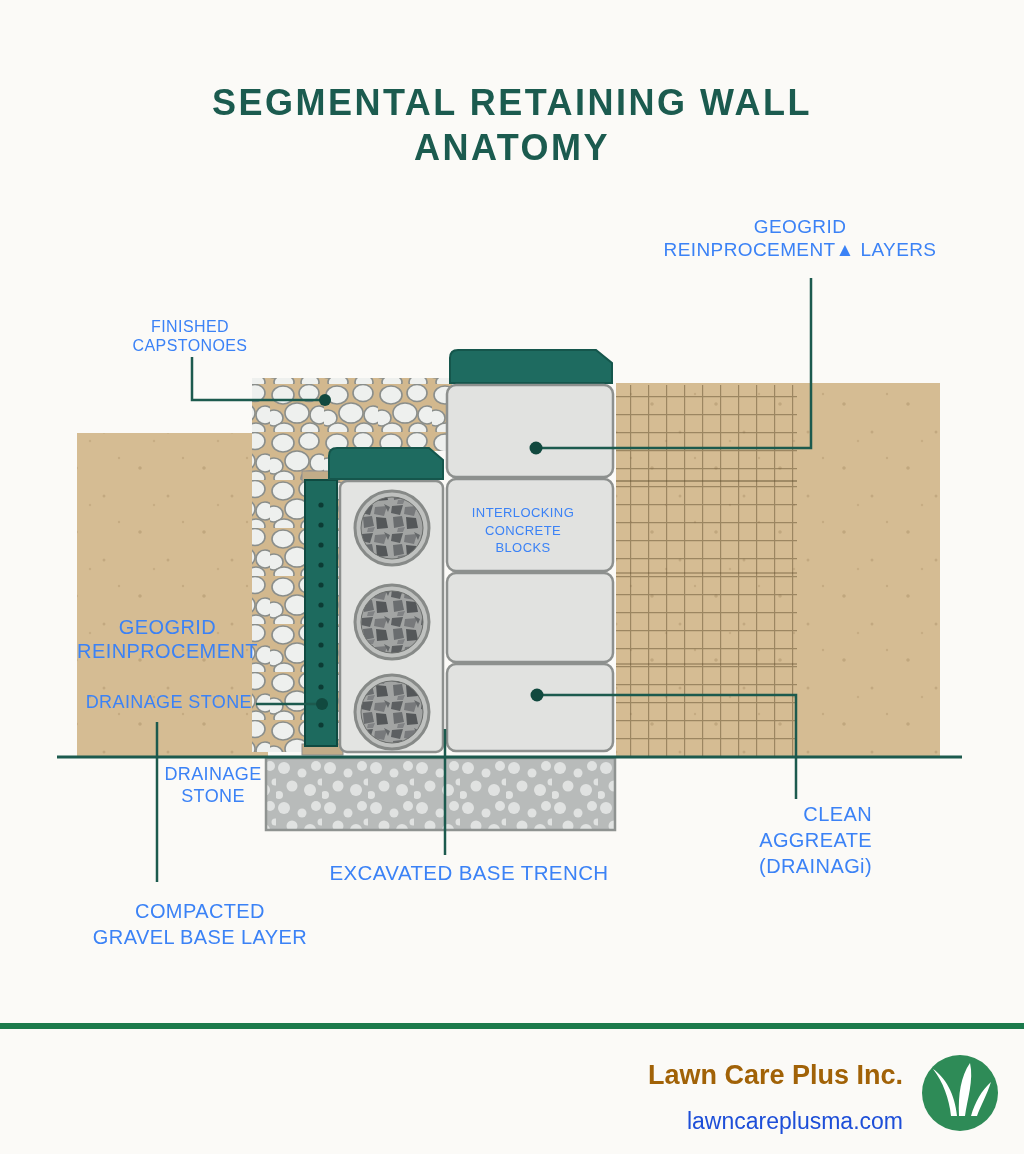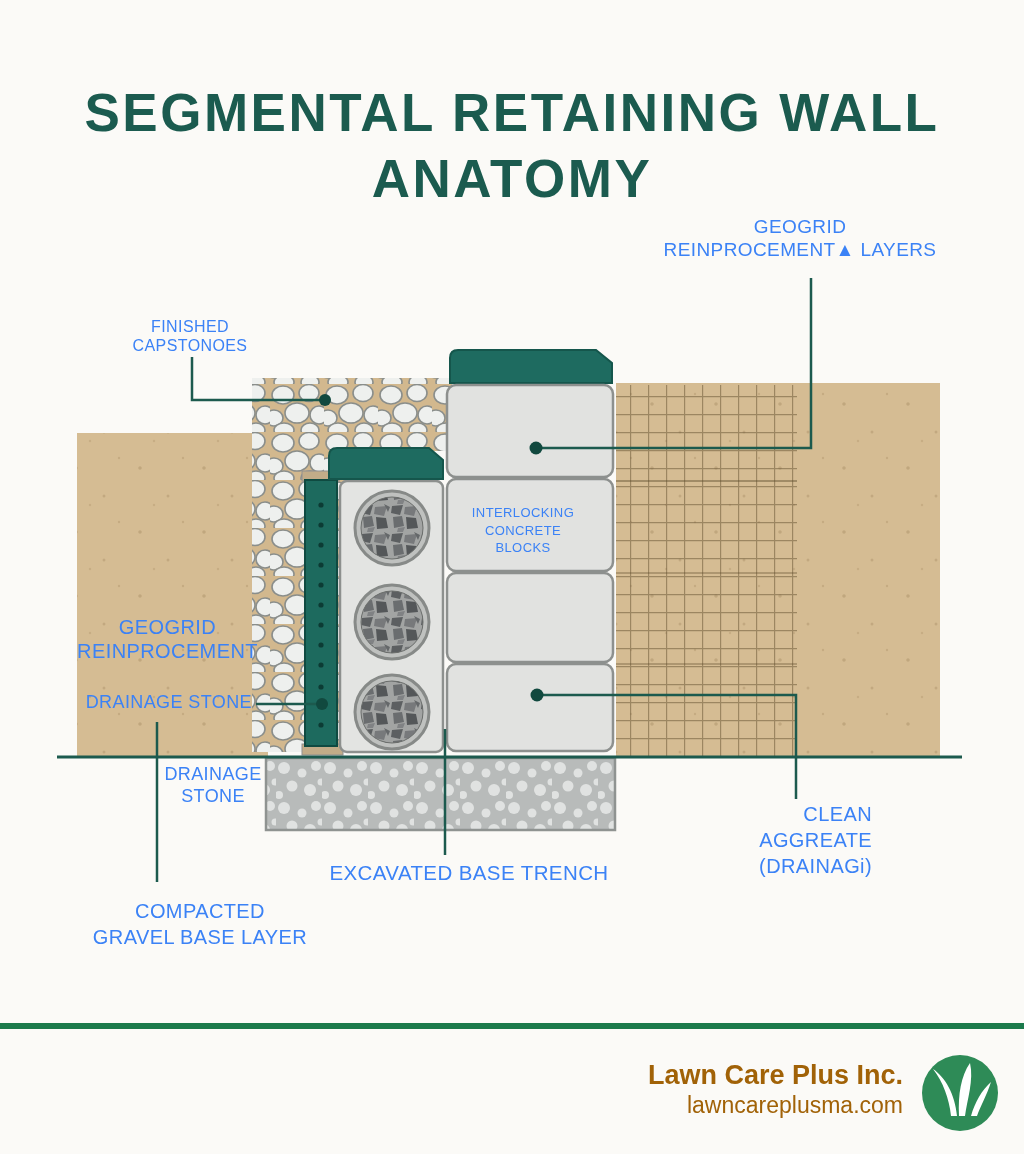--- a/index.html
+++ b/index.html
@@ -3,34 +3,34 @@
 <meta charset="utf-8">
 <style>
   html,body{margin:0;padding:0;}
   #page{position:relative;width:1024px;height:1154px;background:#fbfaf7;overflow:hidden;
         font-family:"Liberation Sans", sans-serif;}
   #diagram-svg{position:absolute;left:0;top:0;}
   .lbl{position:absolute;color:#3b82f6;font-weight:normal;text-align:center;
        line-height:1.2;letter-spacing:.4px;z-index:5;}
   .lbl div{white-space:nowrap;}
   #title{position:absolute;top:80px;left:0;width:1024px;text-align:center;
-         color:#1b5b4f;font-weight:bold;font-size:53px;letter-spacing:2.5px;
+         color:#1b5b4f;font-weight:bold;font-size:36px;letter-spacing:2.5px;
          line-height:1.25;z-index:5;}
   #lbl-geogrid-layers{left:650px;top:216px;width:300px;font-size:19px;}
   #lbl-finished{left:90px;top:317px;width:200px;font-size:16px;}
   #lbl-interlocking{left:441px;top:504px;width:164px;font-size:13px;line-height:1.35;}
   #lbl-geogrid-reinf{left:70px;top:615px;width:195px;font-size:20px;}
   #lbl-drainage-upper{left:62px;top:692px;width:190px;font-size:18px;text-align:right;}
   #lbl-drainage-lower{left:143px;top:764px;width:140px;font-size:18px;}
   #lbl-clean{left:692px;top:801px;width:180px;font-size:20px;line-height:1.3;text-align:right;}
   #lbl-excavated{left:318px;top:861px;width:302px;font-size:20.5px;}
   #lbl-compacted{left:75px;top:898px;width:250px;font-size:20px;line-height:1.3;}
   #footer{position:absolute;right:121px;top:1061px;text-align:right;z-index:5;}
   #footer .company{font-size:27px;font-weight:bold;color:#a16207;line-height:1.1;}
-  #footer .website{font-size:23px;color:#a16207;line-height:1.3;}
+  #footer .website{font-size:23px;color:#1d4ed8;line-height:1.3;margin-top:16px;}
 </style>
 </head>
 <body>
 
 <div id="page">
 
   <svg id="diagram-svg" width="1024" height="1154" viewBox="0 0 1024 1154">
     <defs>
       <pattern id="soilp" width="64" height="64" patternUnits="userSpaceOnUse">
         <rect width="64" height="64" fill="#d5bc93"></rect>

